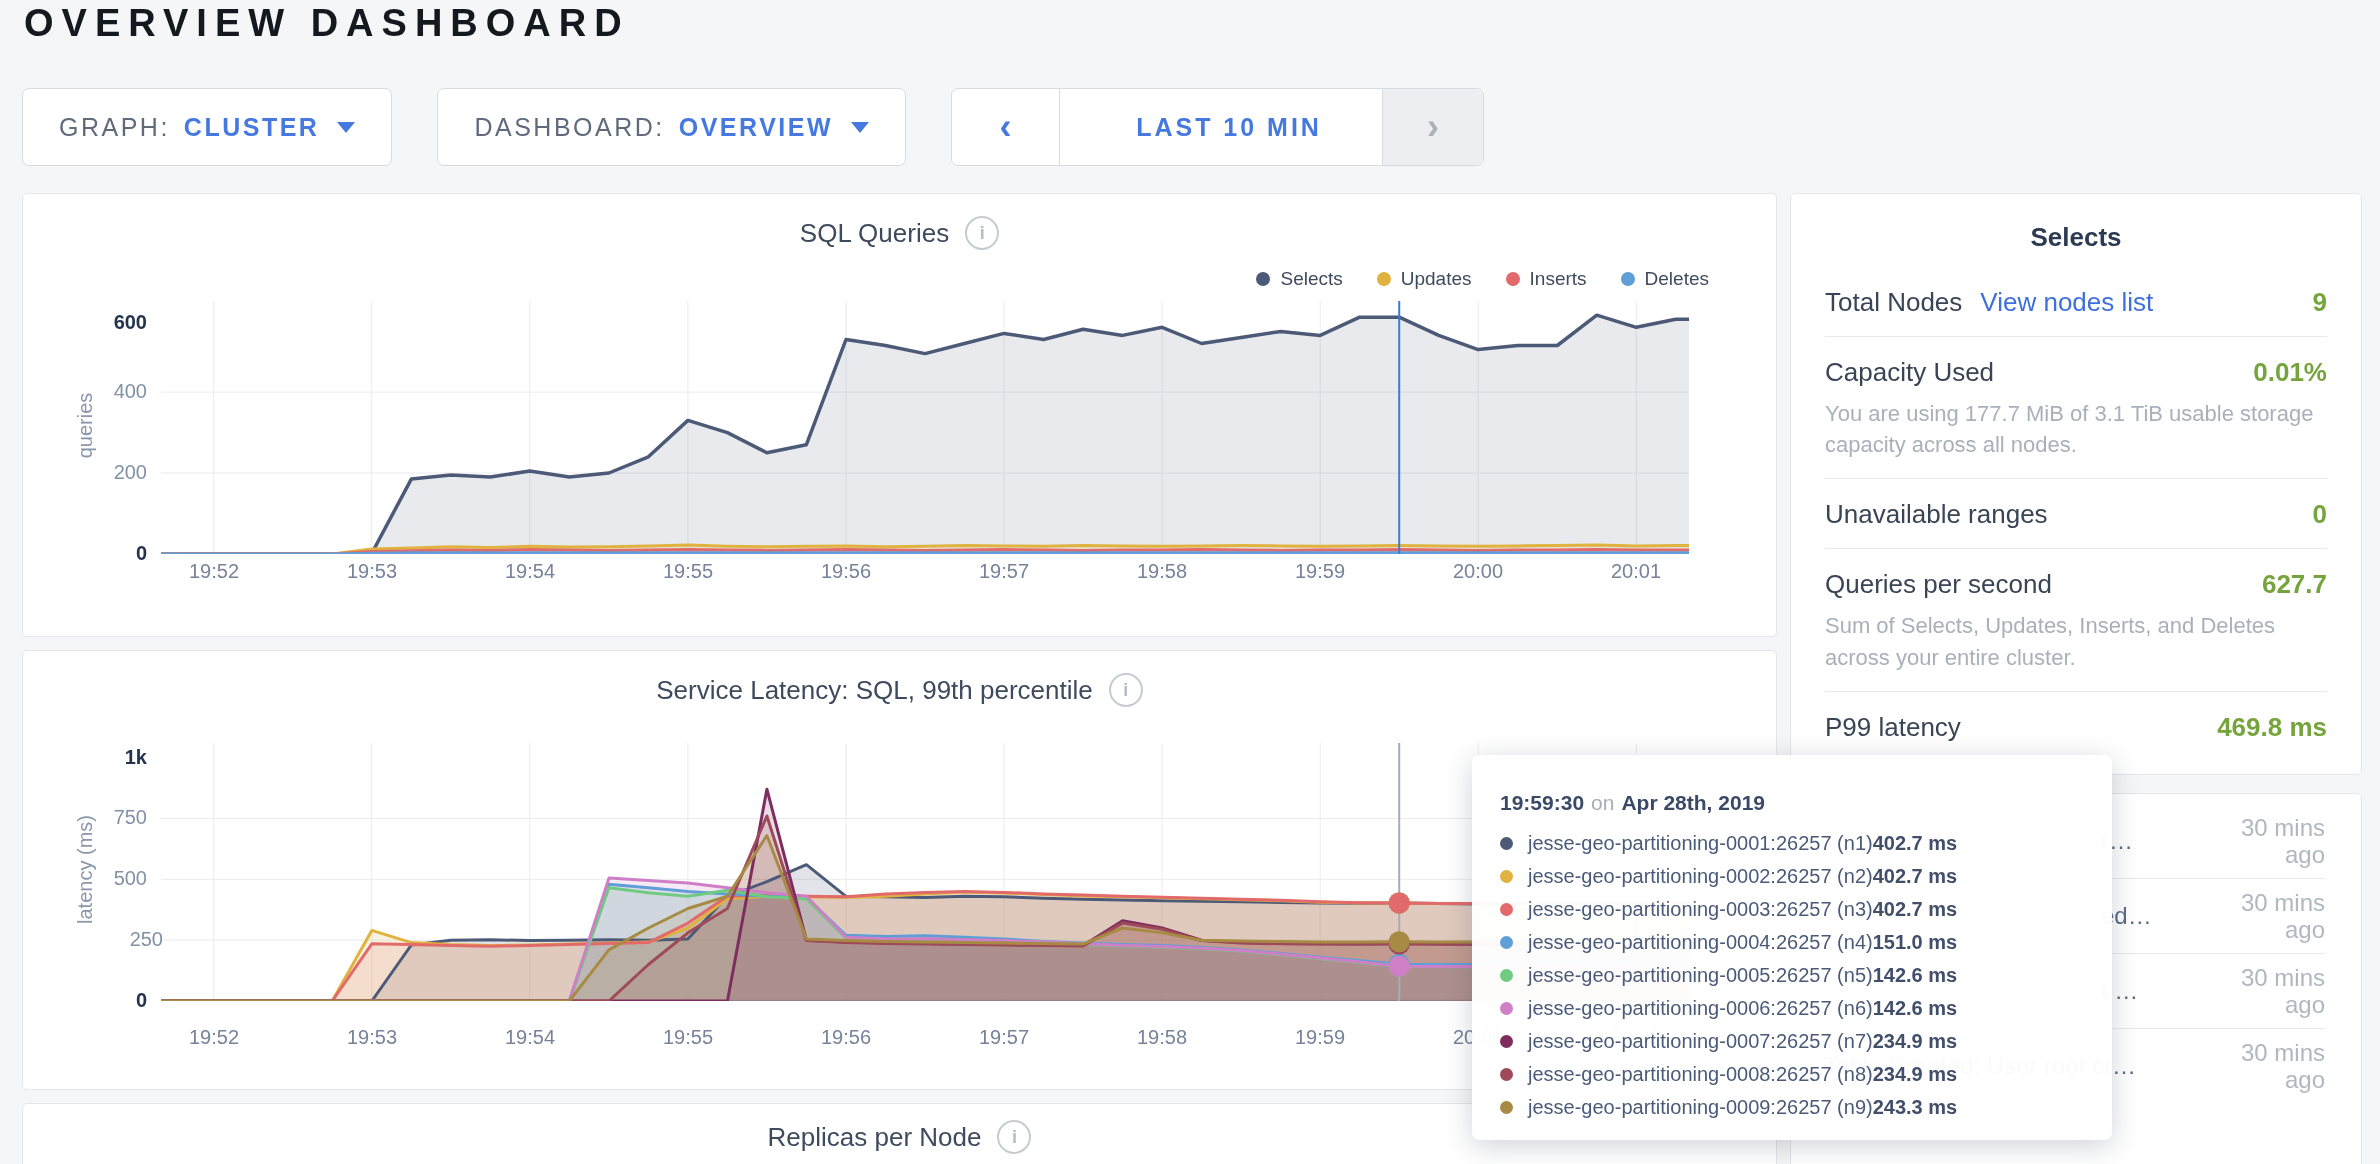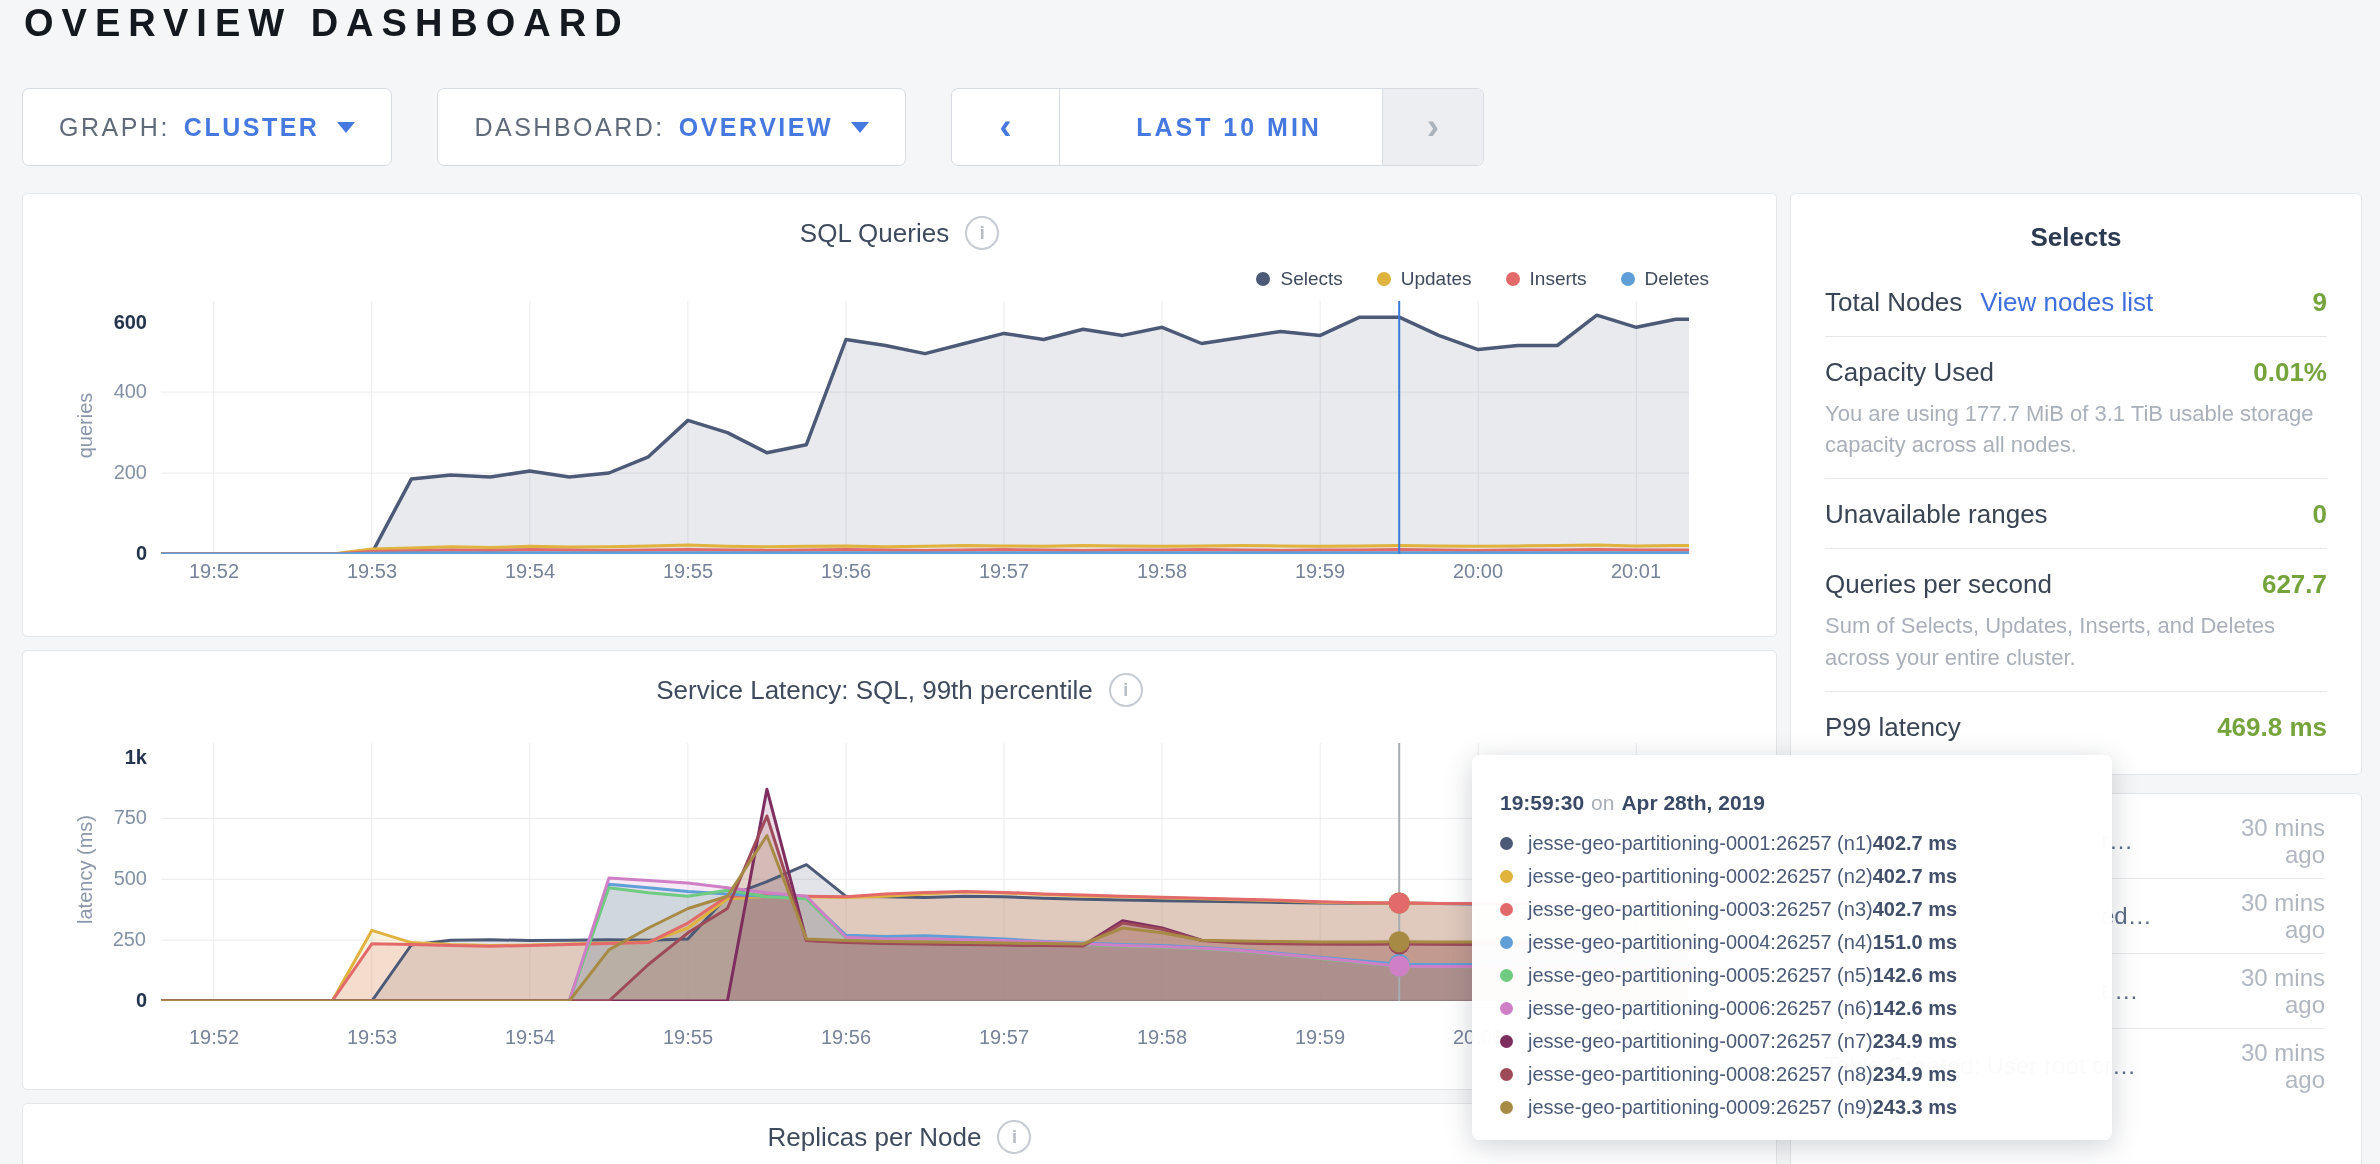--- a/index.html
+++ b/index.html
@@ -204,21 +204,21 @@
           <circle cx="1238.206896551724" cy="159.98433962264153" r="10.5" fill="#e0b23e"></circle>
           <circle cx="1238.206896551724" cy="159.98433962264153" r="10.5" fill="#e26a6a"></circle>
           <circle cx="1238.206896551724" cy="221.24716981132076" r="10.5" fill="#5f9ed6"></circle>
           <circle cx="1238.206896551724" cy="223.29169811320756" r="10.5" fill="#6ecb7f"></circle>
           <circle cx="1238.206896551724" cy="223.29169811320756" r="10.5" fill="#cf7fc6"></circle>
           <circle cx="1238.206896551724" cy="200.82622641509434" r="10.5" fill="#7e2d5f"></circle>
           <circle cx="1238.206896551724" cy="200.82622641509434" r="10.5" fill="#9e4a58"></circle>
           <circle cx="1238.206896551724" cy="198.78169811320754" r="10.5" fill="#a78b45"></circle>
         </svg>
         <div class="ytick strong" style="left:4px;top:338px">0</div>
-        <div class="ytick" style="left:3px;top:277px">250</div>
+        <div class="ytick" style="left:20px;top:277px">250</div>
         <div class="ytick" style="left:4px;top:216px">500</div>
         <div class="ytick" style="left:4px;top:155px">750</div>
         <div class="ytick strong" style="left:4px;top:95px">1k</div>
         <div class="xtick" style="left:146px;top:375px">19:52</div>
         <div class="xtick" style="left:304px;top:375px">19:53</div>
         <div class="xtick" style="left:462px;top:375px">19:54</div>
         <div class="xtick" style="left:620px;top:375px">19:55</div>
         <div class="xtick" style="left:778px;top:375px">19:56</div>
         <div class="xtick" style="left:936px;top:375px">19:57</div>
         <div class="xtick" style="left:1094px;top:375px">19:58</div>

